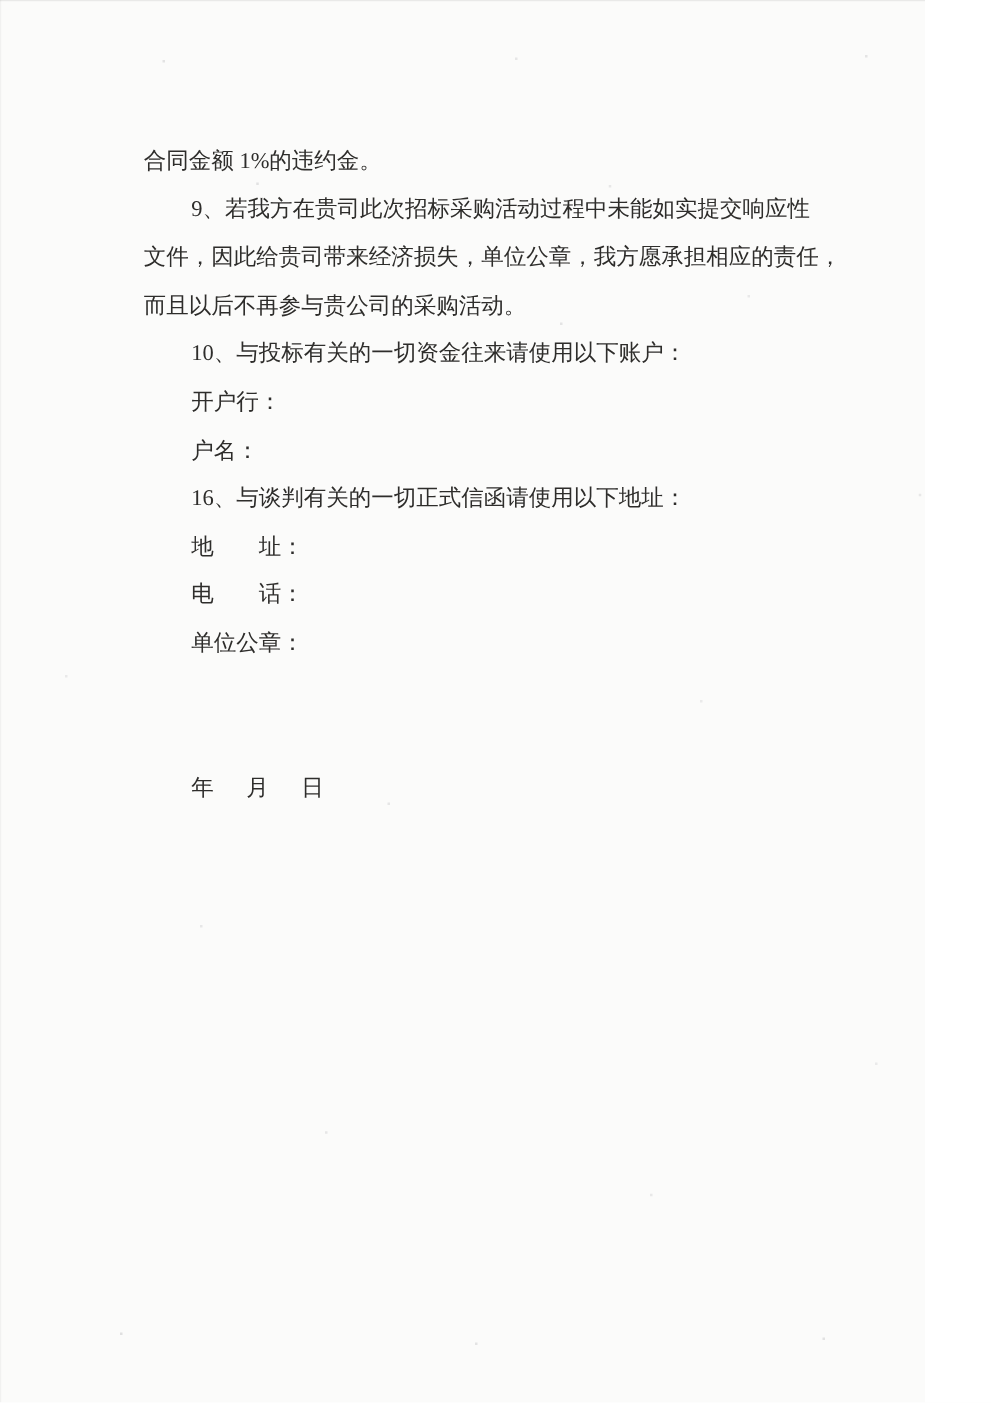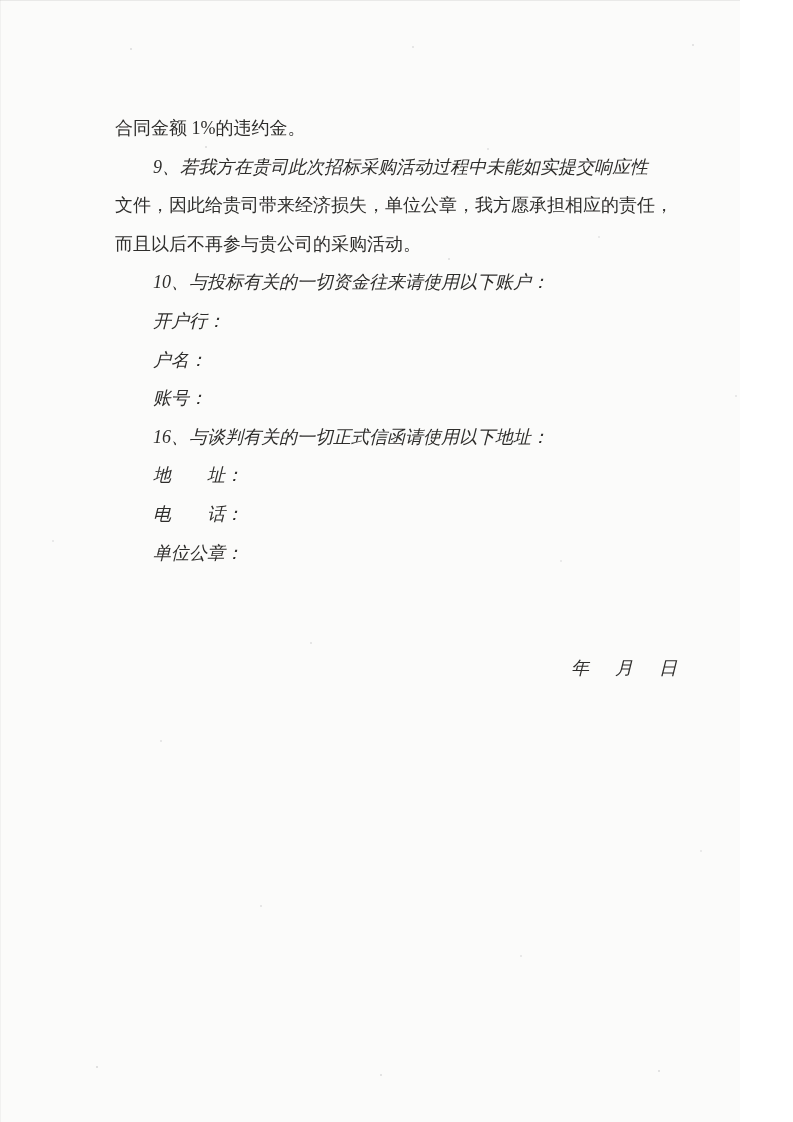--- a/index.html
+++ b/index.html
@@ -51,39 +51,38 @@
     top: 109px;
     width: 566px;
   }
   .ln {
     height: 38.6px;
     line-height: 38.6px;
     font-size: 18px;
     white-space: pre;
     letter-spacing: 0;
   }
-  .indent { padding-left: 38px; font-style: italic; }
-  .ln-date { letter-spacing: 4px; text-align: right; }
+  .indent { padding-left: 38px; }
+  .ln-date { letter-spacing: 4px; }
   .spacer { height: 38.6px; }
 </style>
 </head>
 <body>
 
 <div class="page">
   <div class="speckles"></div>
 
   <div class="content">
     <div class="ln">合同金额 1%的违约金。</div>
     <div class="ln indent">9、若我方在贵司此次招标采购活动过程中未能如实提交响应性</div>
     <div class="ln">文件，因此给贵司带来经济损失，单位公章，我方愿承担相应的责任，</div>
     <div class="ln">而且以后不再参与贵公司的采购活动。</div>
     <div class="ln indent">10、与投标有关的一切资金往来请使用以下账户：</div>
     <div class="ln indent">开户行：</div>
     <div class="ln indent">户名：</div>
-    <div class="ln indent">账号：</div>
     <div class="ln indent">16、与谈判有关的一切正式信函请使用以下地址：</div>
     <div class="ln indent">地　　址：</div>
     <div class="ln indent">电　　话：</div>
     <div class="ln indent">单位公章：</div>
     <div class="ln spacer"></div>
     <div class="ln spacer"></div>
     <div class="ln indent ln-date">年　月　日</div>
   </div>
 </div>
 

